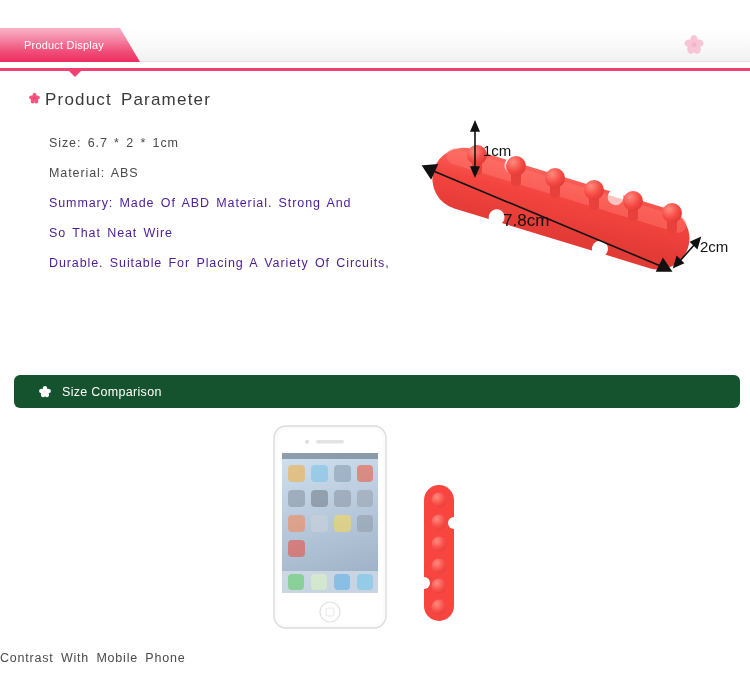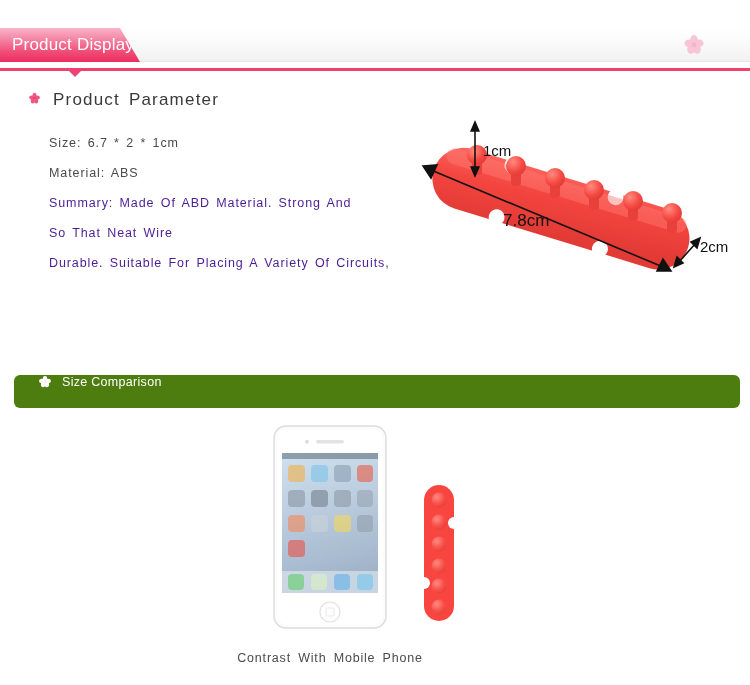--- a/index.html
+++ b/index.html
@@ -40,23 +40,23 @@
     width: 140px;
     height: 34px;
     background: linear-gradient(to bottom, #f9a8c0 0%, #f4traverse 0%, #f47ca0 38%, #ef3f6e 75%, #e8争 100%);
     background: linear-gradient(to bottom, #f9b4c7 0%, #f58aa9 30%, #f04d78 70%, #ec2d60 100%);
     clip-path: polygon(0 0, 120px 0, 140px 100%, 0 100%);
     display: flex;
     align-items: center;
   }
   .tab-label {
     color: #ffffff;
-    font-size: 17px;
+    font-size: 11px;
     letter-spacing: 0.2px;
-    padding-left: 12px;
+    padding-left: 24px;
     white-space: nowrap;
   }
   .header-flower {
     position: absolute;
     right: 45px;
     top: 6px;
     width: 22px;
     height: 22px;
   }
   .divider {
@@ -78,21 +78,21 @@
     border-top: 6px solid #ef4172;
   }
 
   
   .param-heading {
     position: absolute;
     left: 28px;
     top: 90px;
     display: flex;
     align-items: center;
-    gap: 12px;
+    gap: 4px;
   }
   .param-heading .title {
     font-size: 17px;
     color: #3a3a3a;
     letter-spacing: 1.2px;
     word-spacing: 3px;
   }
   .spec-list {
     position: absolute;
     left: 49px;
@@ -125,24 +125,24 @@
     height: 190px;
   }
 
   
   .banner {
     position: absolute;
     left: 14px;
     top: 375px;
     width: 726px;
     height: 33px;
-    background: #4d7c0f;
+    background: #14532d;
     border-radius: 6px;
     display: flex;
-    align-items: flex-start;
+    align-items: center;
   }
   .banner-flower {
     width: 14px;
     height: 14px;
     margin-left: 24px;
     flex: none;
   }
   .banner-label {
     color: #ffffff;
     font-size: 12.5px;
@@ -163,21 +163,21 @@
     left: 418px;
     top: 483px;
     width: 42px;
     height: 140px;
   }
   .caption {
     position: absolute;
     left: 0;
     top: 651px;
     width: 660px;
-    text-align: center;
+    text-align: left;
     font-size: 12.5px;
     color: #4a4a4a;
     letter-spacing: 0.8px;
     word-spacing: 3px;
   }
 </style>
 </head>
 <body>
 
 <div class="header">

